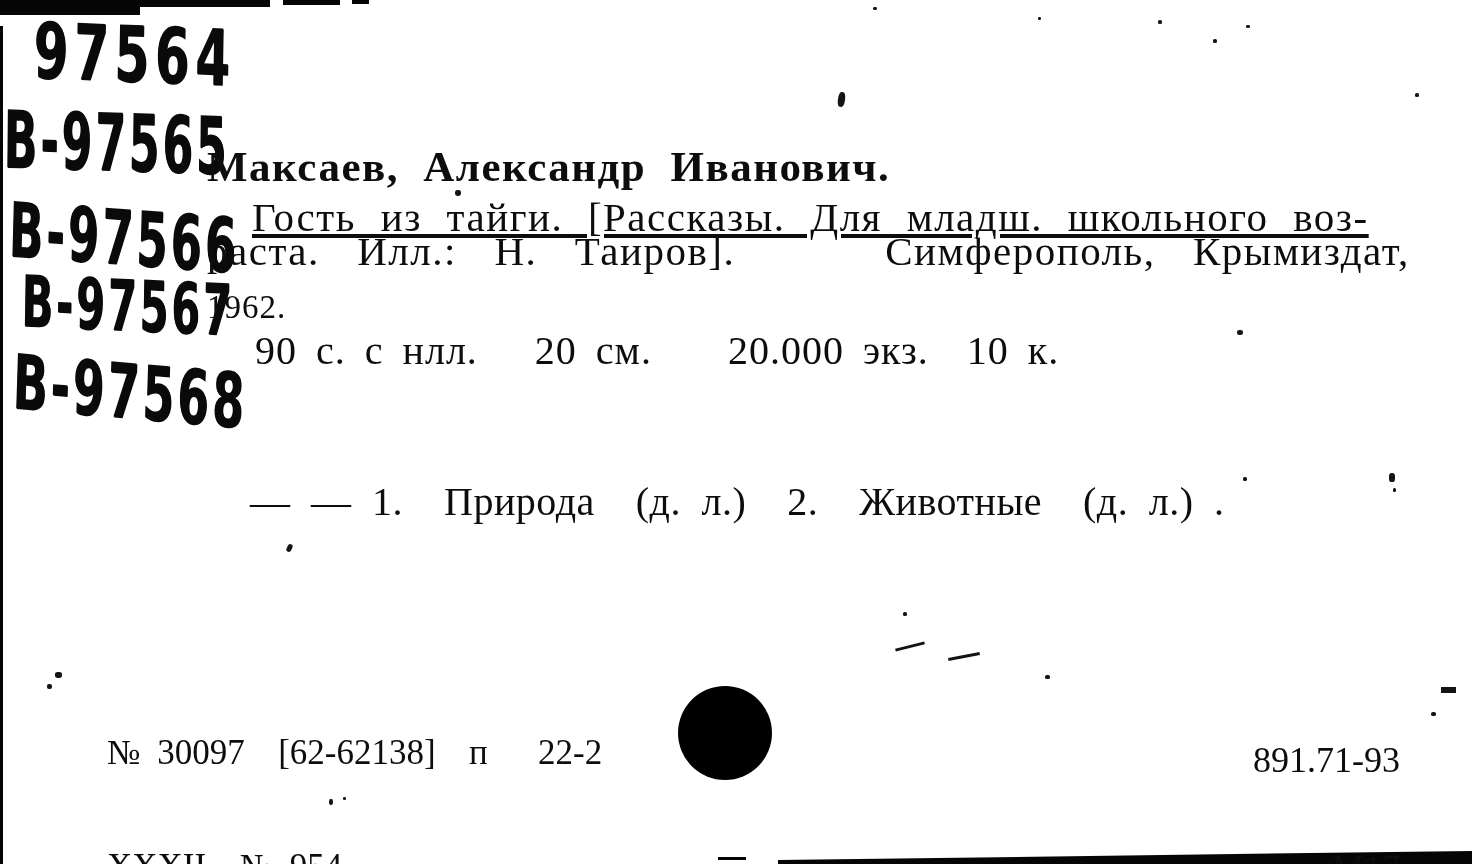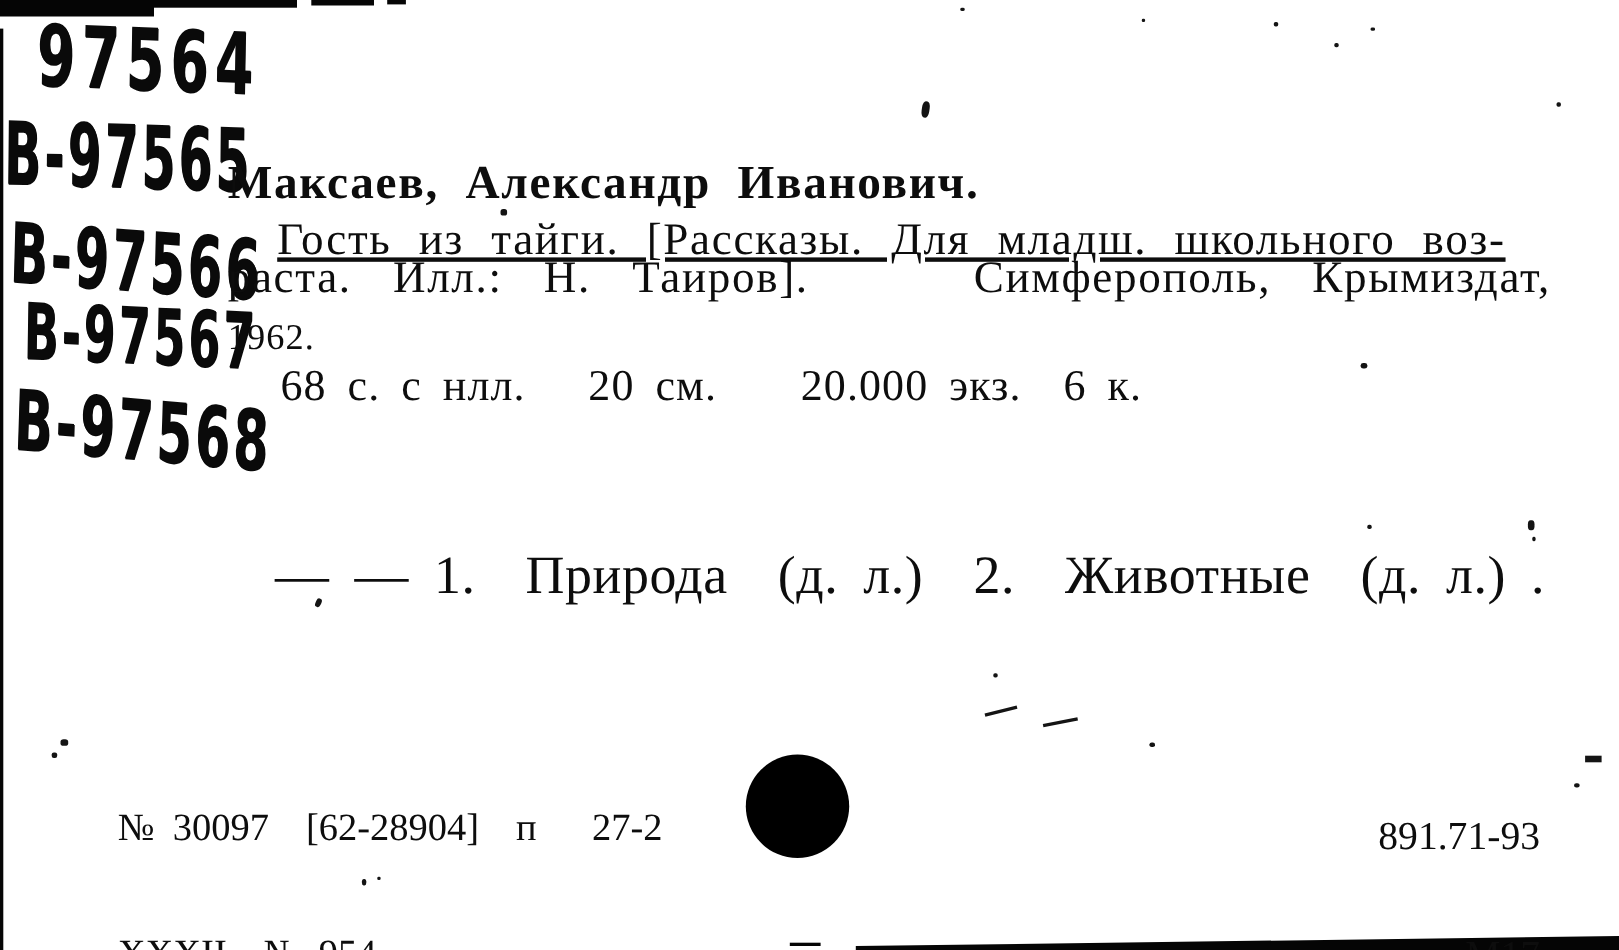--- a/index.html
+++ b/index.html
@@ -32,21 +32,21 @@
   .s3{left:10px;top:192px;transform:scale(0.54,0.90) rotate(2.5deg);}
   .s4{left:22px;top:266px;transform:scale(0.50,0.84) rotate(1.5deg);}
   .s5{left:14px;top:344px;transform:scale(0.55,0.90) rotate(3deg);}
   
   .line{position:absolute;white-space:pre;}
   .heading{left:207px;top:142px;font-size:43px;font-weight:700;letter-spacing:1.5px;word-spacing:12px;}
   .t1{left:252px;top:193px;font-size:41px;letter-spacing:1.5px;word-spacing:13px;text-decoration:underline;}
   .t2{left:207px;top:227px;font-size:41px;letter-spacing:1.5px;word-spacing:7px;}
   .t3{left:207px;top:289px;font-size:33px;letter-spacing:1px;}
   .t4{left:255px;top:327px;font-size:40px;letter-spacing:1px;word-spacing:8px;}
-  .t6{left:250px;top:494px;font-size:49px;letter-spacing:0.5px;word-spacing:10px;text-align:right;}
+  .t6{left:250px;top:478px;font-size:40px;letter-spacing:0.5px;word-spacing:10px;text-align:right;}
   .footer-left{position:absolute;left:107px;top:658px;font-size:35px;line-height:38px;word-spacing:8px;white-space:pre;}
   .footer-right{position:absolute;right:72px;top:670px;font-size:36px;line-height:36px;text-align:right;white-space:pre;}
   .punch{position:absolute;left:678px;top:686px;width:94px;height:94px;background:#000;border-radius:50%;}
   
   .sp{position:absolute;background:#141414;border-radius:40%;}
 </style>
 </head>
 <body>
 
 <div class="card">
@@ -66,25 +66,25 @@
   <div class="stamp s1">97564</div>
   <div class="stamp s2">В-97565</div>
   <div class="stamp s3">В-97566</div>
   <div class="stamp s4">В-97567</div>
   <div class="stamp s5">В-97568</div>
 
   <div class="line heading">Максаев, Александр Иванович.</div>
   <div class="line t1">Гость из тайги. [Рассказы. Для младш. школьного воз-</div>
   <div class="line t2">раста.  Илл.:  Н.  Таиров].        Симферополь,  Крымиздат,</div>
   <div class="line t3">1962.</div>
-  <div class="line t4">68 с. с нлл.   20 см.    20.000 экз.  6 к.</div>
+  <div class="line t4">90 с. с нлл.   20 см.    20.000 экз.  10 к.</div>
   <div class="line t6">— — 1.  Природа  (д. л.)  2.  Животные  (д. л.) .</div>
 
   <div class="footer-left">
-    <div>№ 30097  [62-28904]  п   27-2</div>
+    <div>№ 30097  [62-62138]  п   22-2</div>
     <div>XXXII  № 954</div>
     
   </div>
 
   <div class="footer-right">
     <div>891.71-93</div>
     <div>М17</div>
   </div>
 
   <div class="punch"></div>

